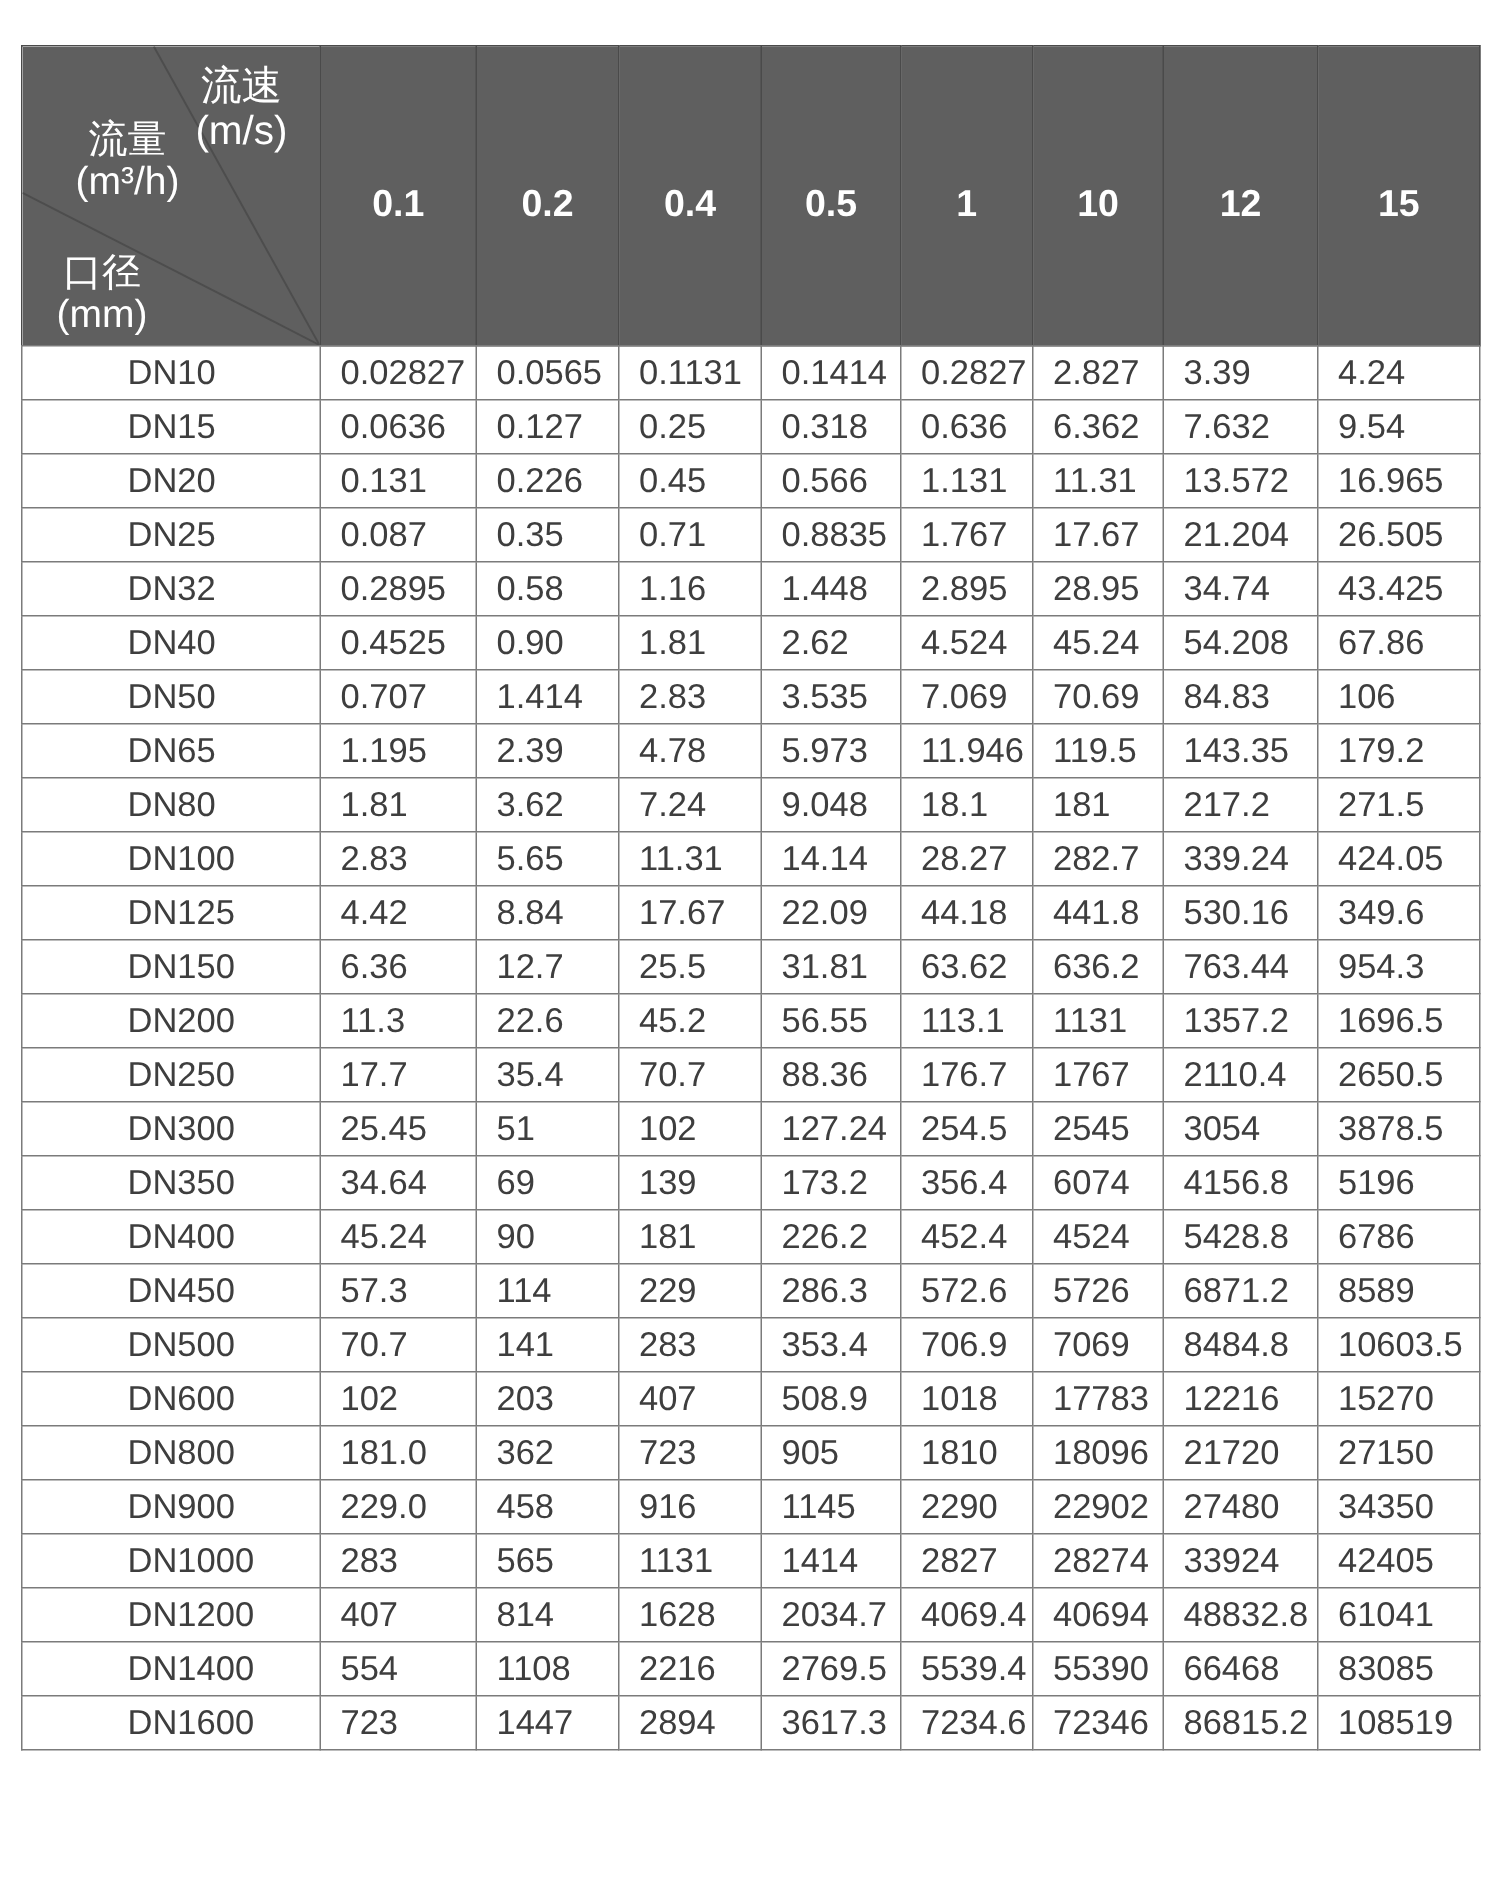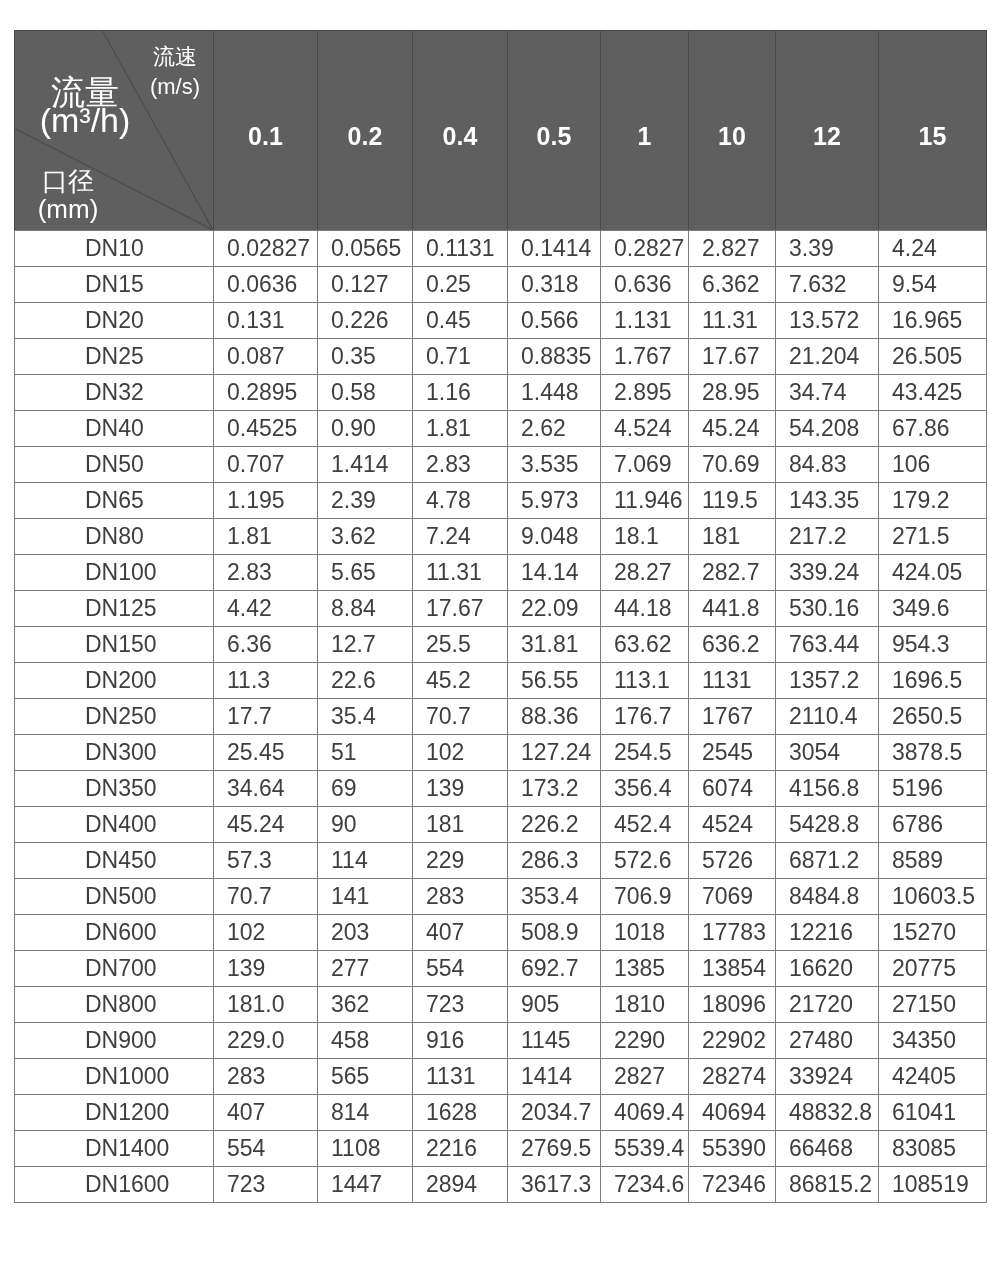--- a/index.html
+++ b/index.html
@@ -27,22 +27,22 @@
   th.vel-h{
     font-size:25px;font-weight:bold;text-align:center;
     vertical-align:middle;padding-top:12px;
   }
   th.corner{position:relative;padding:0;}
   th.corner svg.diag{position:absolute;left:0;top:0;width:100%;height:100%;}
   th.corner .blk{
     position:absolute;color:var(--header-text,#ffffff);
     font-weight:normal;text-align:center;white-space:nowrap;
   }
-  .c-vel {top:11px; left:116px;width:88px; font-size:22px;line-height:30px;}
-  .c-flow{top:47px; left:18px; width:104px;font-size:34px;line-height:28px;}
+  .c-vel {top:11px; left:102px;width:88px; font-size:27px;line-height:30px;}
+  .c-flow{top:47px; left:18px; width:104px;font-size:26px;line-height:28px;}
   .c-dia {top:136px;left:12px; width:82px; font-size:26px;line-height:28px;}
 
   
   tbody tr{height:36px;}
   tbody td{
     border:1px solid var(--border,#7b7b7b);
     font-size:23px;color:var(--body-text,#3e3e3e);
     padding:0 2px 0 13px;line-height:1;
     white-space:nowrap;overflow:hidden;text-align:left;
     background:#ffffff;
@@ -312,31 +312,20 @@
           <td>102</td>
           <td>203</td>
           <td>407</td>
           <td>508.9</td>
           <td>1018</td>
           <td>17783</td>
           <td>12216</td>
           <td>15270</td>
         </tr>
         <tr>
-          <td class="rowlabel">DN700</td>
-          <td>139</td>
-          <td>277</td>
-          <td>554</td>
-          <td>692.7</td>
-          <td>1385</td>
-          <td>13854</td>
-          <td>16620</td>
-          <td>20775</td>
-        </tr>
-        <tr>
           <td class="rowlabel">DN800</td>
           <td>181.0</td>
           <td>362</td>
           <td>723</td>
           <td>905</td>
           <td>1810</td>
           <td>18096</td>
           <td>21720</td>
           <td>27150</td>
         </tr>

